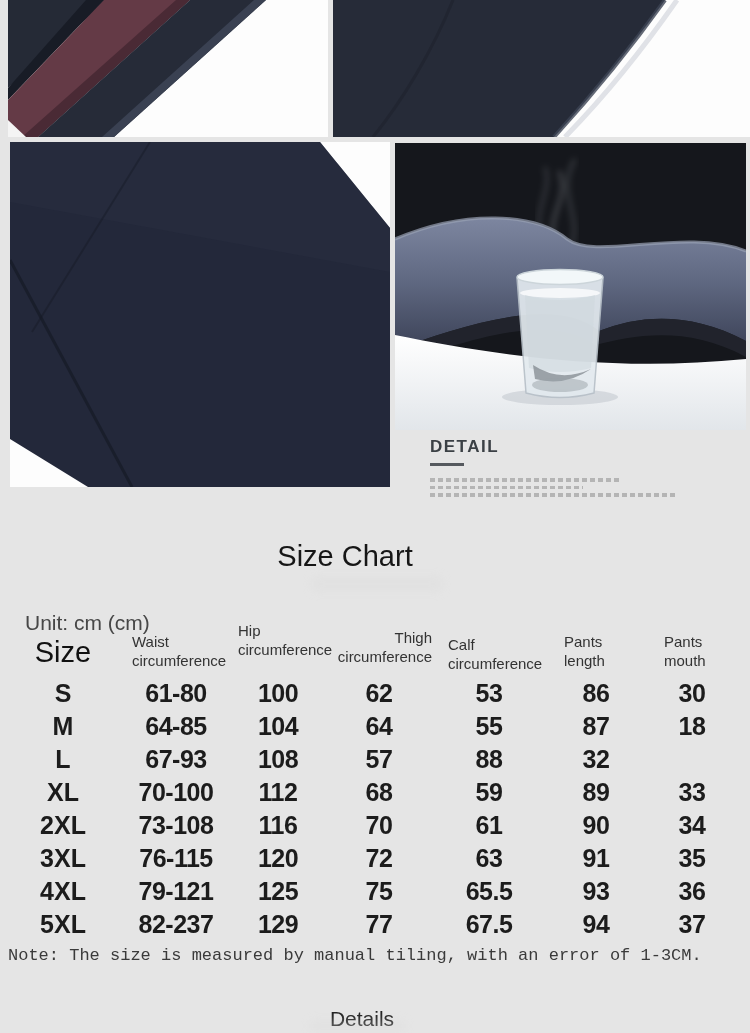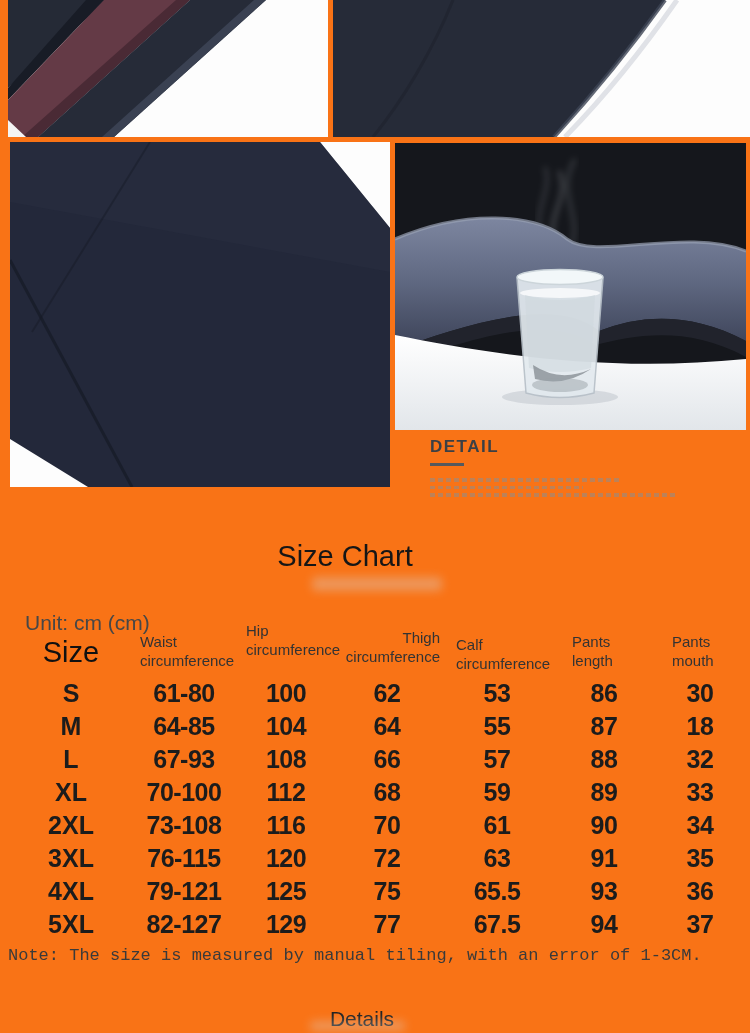--- a/index.html
+++ b/index.html
@@ -1,21 +1,21 @@
 <!DOCTYPE html>
 <html><head>
 <meta charset="utf-8">
 <style>
   * { margin:0; padding:0; box-sizing:border-box; }
   html,body { background:#fff; }
   .page {
     position:relative;
     width:750px; height:1033px;
     margin:0 auto;
-    background:#f97316;
+    background:#e5e5e5;
     overflow:hidden;
     font-family:"Liberation Sans", sans-serif;
     color:#1c1c1c;
   }
   .photo { position:absolute; display:block; }
   .detail-block { position:absolute; left:430px; top:437px; }
   .detail-heading {
     font-size:17px; font-weight:bold; letter-spacing:1.5px;
     color:#3b4045; font-family:"Liberation Sans", sans-serif;
   }
@@ -36,21 +36,21 @@
     border-radius:4px;
   }
   .smudge-title { left:312px; top:577px; width:130px; height:14px; }
   .smudge-footer { left:310px; top:1021px; width:95px; height:10px; }
 
   .unit-label {
     position:absolute; left:25px; top:611px;
     font-size:21px; color:#474747;
   }
 
-  .size-table { position:absolute; left:0; top:627px; width:750px; padding-left:12px; }
+  .size-table { position:absolute; left:0; top:627px; width:750px; padding-left:4px; }
   .trow {
     display:grid;
     grid-template-columns:118px 108px 96px 106px 114px 100px 92px;
     align-items:center;
   }
   .thead-row { height:50px; align-items:center; }
   .th { font-size:15px; line-height:1.25; color:#333; }
   .th span { display:block; }
   .th0 { font-size:29px; color:#111; text-align:center; }
   .th1 { padding-left:10px; }
@@ -204,21 +204,20 @@
           <div class="td td2">104</div>
           <div class="td td3">64</div>
           <div class="td td4">55</div>
           <div class="td td5">87</div>
           <div class="td td6">18</div>
         </div>
         <div class="trow data-row">
           <div class="td td0">L</div>
           <div class="td td1">67-93</div>
           <div class="td td2">108</div>
-          <div class="td td3">66</div>
           <div class="td td4">57</div>
           <div class="td td5">88</div>
           <div class="td td6">32</div>
         </div>
         <div class="trow data-row">
           <div class="td td0">XL</div>
           <div class="td td1">70-100</div>
           <div class="td td2">112</div>
           <div class="td td3">68</div>
           <div class="td td4">59</div>
@@ -247,21 +246,21 @@
           <div class="td td0">4XL</div>
           <div class="td td1">79-121</div>
           <div class="td td2">125</div>
           <div class="td td3">75</div>
           <div class="td td4">65.5</div>
           <div class="td td5">93</div>
           <div class="td td6">36</div>
         </div>
         <div class="trow data-row">
           <div class="td td0">5XL</div>
-          <div class="td td1">82-127</div>
+          <div class="td td1">82-237</div>
           <div class="td td2">129</div>
           <div class="td td3">77</div>
           <div class="td td4">67.5</div>
           <div class="td td5">94</div>
           <div class="td td6">37</div>
         </div>
       </div>
   </div>
 
   <div class="note">Note: The size is measured by manual tiling, with an error of 1-3CM.</div>

